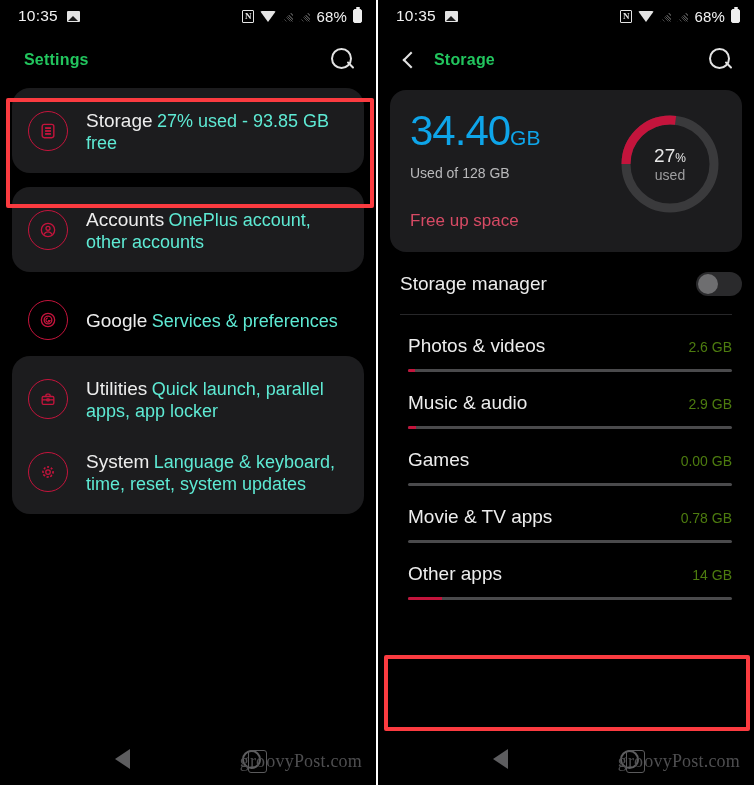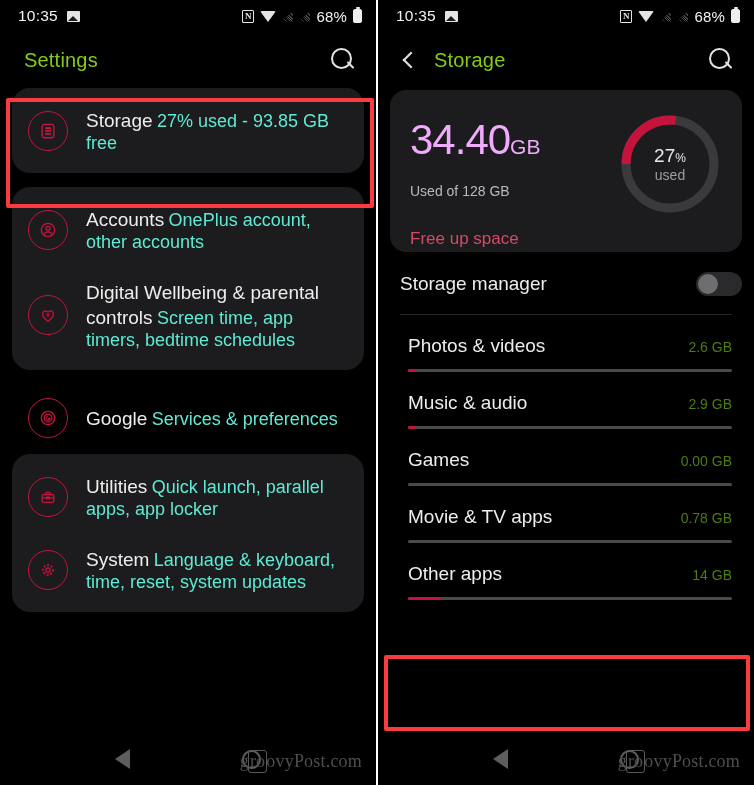--- a/index.html
+++ b/index.html
@@ -63,21 +63,21 @@
   .apphdr { height: 56px; display: flex; align-items: center; padding: 0 20px; }
   .apphdr.l { padding-left: 24px; }
   .hdr-back {
     width: 22px; height: 22px; margin-right: 14px; position: relative; flex: none;
   }
   .hdr-back::before {
     content: ""; position: absolute; left: 7px; top: 5px;
     width: 10px; height: 10px; border-left: 2px solid #e3e3e3; border-bottom: 2px solid #e3e3e3;
     transform: rotate(45deg);
   }
-  .hdr-title { color: #84cc16; font-size: 20px; font-weight: 400; letter-spacing: .2px; }
+  .hdr-title { color: #22c55e; font-size: 16px; font-weight: 700; letter-spacing: .2px; }
   .hdr-search { margin-left: auto; width: 28px; height: 28px; position: relative; }
   .hdr-search::before {
     content:""; position:absolute; left:3px; top:2px; width:17px; height:17px;
     border: 2px solid #e3e3e3; border-radius: 50%;
   }
   .hdr-search::after {
     content:""; position:absolute; left:18px; top:18px; width:9px; height:2px;
     background: #e3e3e3; transform: rotate(45deg); border-radius: 1px;
   }
 
@@ -98,21 +98,21 @@
   }
   .ico svg { display: block; }
 
   
   .sum-card {
     margin: 2px 12px 0 12px; background: #1c1c1e; border-radius: 16px;
     padding: 18px 20px 22px 20px; display: flex; align-items: flex-start;
     position: relative; height: 162px;
   }
   .sum-left { flex: 1; }
-  .sum-big { color: #f0abfc; font-size: 42px; font-weight: 300; letter-spacing: -1px; line-height: 64px; }
+  .sum-big { color: #0ea5e9; font-size: 42px; font-weight: 300; letter-spacing: -1px; line-height: 46px; }
   .sum-big .unit { font-size: 21px; font-weight: 400; letter-spacing: 0; }
   .sum-sub { color: #b9b9bb; font-size: 14px; margin-top: 4px; }
   .sum-link { color: #d64a64; font-size: 17px; margin-top: 30px; }
   .donut { position: relative; width: 104px; height: 104px; flex: none; margin-top: 4px; }
   .donut svg { display: block; transform: rotate(-90deg); }
   .donut .dlabel {
     position: absolute; inset: 0; display: flex; flex-direction: column;
     align-items: center; justify-content: center; line-height: 1.15;
   }
   .dpct { color: #e9e9e9; font-size: 19px; }
@@ -224,33 +224,20 @@
               <circle cx="12" cy="12" r="8"></circle>
               <circle cx="12" cy="10" r="2.4"></circle>
               <path d="M7.2 17.4c1-2.2 2.8-3.2 4.8-3.2s3.8 1 4.8 3.2"></path>
             </svg>
           </span>
           <span class="txt">
             <span class="t1">Accounts</span>
             <span class="t2">OnePlus account, other accounts</span>
           </span>
         </div>
-        <div class="srow">
-          <span class="ico">
-            <svg width="20" height="20" viewBox="0 0 24 24" fill="none" stroke="#c4143c" stroke-width="1.6">
-              <path d="M12 19.5s-6.5-4.2-6.5-8.6A3.6 3.6 0 0 1 12 8.6a3.6 3.6 0 0 1 6.5 2.3c0 4.4-6.5 8.6-6.5 8.6z"></path>
-              <path d="M9.6 12.3a3.3 3.3 0 0 1 4.8 0" stroke-width="1.3"></path>
-              <path d="M11 14a1.4 1.4 0 0 1 2 0" stroke-width="1.3"></path>
-            </svg>
-          </span>
-          <span class="txt">
-            <span class="t1">Digital Wellbeing &amp; parental controls</span>
-            <span class="t2">Screen time, app timers, bedtime schedules</span>
-          </span>
-        </div>
       </div>
 
       <div class="card plain">
         <div class="srow">
           <span class="ico">
             <svg width="20" height="20" viewBox="0 0 24 24" fill="none" stroke="#c4143c" stroke-width="1.6">
               <circle cx="12" cy="12" r="8"></circle>
               <circle cx="12" cy="12" r="4.6"></circle>
               <path d="M12 9.6a2.5 2.5 0 1 0 2.4 3.1h-2.4" stroke-width="1.4"></path>
             </svg>

